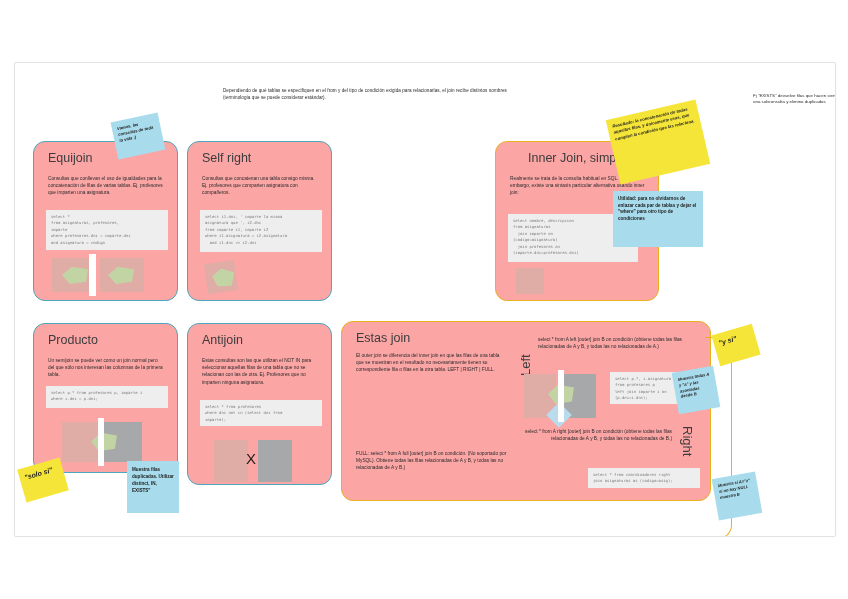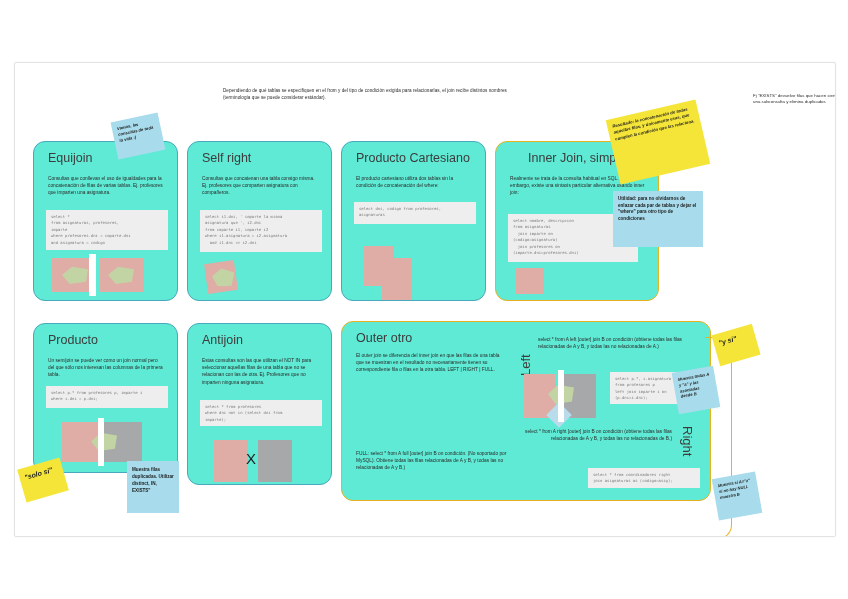--- a/index.html
+++ b/index.html
@@ -23,21 +23,21 @@
     position:absolute;left:208px;top:24px;width:300px;
     font-size:4.6px;line-height:7px;color:#2b2b2b;letter-spacing:.05px;
   }
   .topright-note{
     position:absolute;left:738px;top:30px;width:92px;
     font-size:4.4px;line-height:6.4px;color:#2b2b2b;
   }
   
   .card{
     position:absolute;border:1.6px solid #4aa8bd;border-radius:12px;
-    background:#5eead4;box-sizing:border-box;
+    background:#fca5a5;box-sizing:border-box;
   }
   .card.orange{border-color:#e8b21e;}
   .card-title{
     position:absolute;left:14px;top:9px;
     font-size:12.5px;color:#3c3c3c;font-weight:400;
   }
   .card-title.centered{left:0;width:100%;text-align:center;}
   .card-body{
     position:absolute;left:14px;right:12px;
     font-size:4.8px;line-height:7.2px;color:#2b2b2b;
@@ -111,28 +111,20 @@
     <div class="card-body" style="top:33px;">Consultas que concatenan una tabla consigo misma. Ej. profesores que comparten asignatura con compañeros.</div>
     <div class="code" style="left:12px;top:68px;width:122px;height:42px;">select i1.dni, ' imparte la misma
 asignatura que ', i2.dni
 from imparte i1, imparte i2
 where i1.asignatura = i2.asignatura
   and i1.dni &lt;&gt; i2.dni</div>
     <div class="shape rect-pink" style="left:18px;top:120px;width:30px;height:30px;transform:rotate(-8deg);"></div>
     <div class="shape green penta" style="left:24px;top:126px;width:22px;height:19px;transform:rotate(6deg);"></div>
   </div>
 
-  <div class="card" style="left:326px;top:78px;width:145px;height:160px;">
-    <div class="card-title">Producto Cartesiano</div>
-    <div class="card-body" style="top:33px;">El producto cartesiano utiliza dos tablas sin la condición de concatenación del where:</div>
-    <div class="code" style="left:12px;top:60px;width:122px;height:22px;">select dni, codigo from profesores,
-asignaturas</div>
-    <div class="shape rect-pink" style="left:22px;top:104px;width:30px;height:40px;"></div>
-    <div class="shape rect-pink" style="left:40px;top:116px;width:30px;height:42px;"></div>
-  </div>
 
   <div class="card orange" style="left:480px;top:78px;width:164px;height:160px;">
     <div class="card-title centered">Inner Join, simple</div>
     <div class="card-body" style="top:33px;">Realmente se trata de la consulta habitual en SQL. Sin embargo, existe una sintaxis particular alternativa usando inner join:</div>
     <div class="code" style="left:12px;top:72px;width:130px;height:48px;">select nombre, descripcion
 from asignaturas
   join imparte on
 (codigo=asignatura)
   join profesores on
 (imparte.dni=profesores.dni)</div>
@@ -161,21 +153,21 @@
     <div class="card-body" style="top:33px;">Estas consultas son las que utilizan el NOT IN para seleccionar aquellas filas de una tabla que no se relacionan con las de otra. Ej. Profesores que no imparten ninguna asignatura.</div>
     <div class="code" style="left:12px;top:76px;width:122px;height:26px;">select * from profesores
 where dni not in (select dni from
 imparte);</div>
     <div class="shape rect-pink" style="left:26px;top:116px;width:34px;height:42px;"></div>
     <div class="shape rect-gray" style="left:70px;top:116px;width:34px;height:42px;"></div>
     <div class="x-mark" style="left:58px;top:126px;">X</div>
   </div>
 
   <div class="card orange" style="left:326px;top:258px;width:370px;height:180px;">
-    <div class="card-title">Outer otro</div>
+    <div class="card-title">Estas join</div>
     <div class="card-body" style="top:30px;width:150px;right:auto;">El outer join se diferencia del inner join en que las filas de una tabla que se muestran en el resultado no necesariamente tienen su correspondiente fila o filas en la otra tabla. LEFT | RIGHT | FULL.</div>
     <div class="card-body" style="top:128px;width:155px;right:auto;">FULL: select * from A full [outer] join B on condición. (No soportado por MySQL). Obtiene todas las filas relacionadas de A y B, y todas las no relacionadas de A y B.)</div>
 
     <div class="vlabel left" style="left:176px;top:12px;height:42px;">Left</div>
     <div class="card-body" style="left:196px;top:14px;width:160px;right:auto;">select * from A left [outer] join B on condición (obtiene todas las filas relacionadas de A y B, y todas las no relacionadas de A.)</div>
     <div class="code" style="left:268px;top:50px;width:86px;height:32px;">select p.*, i.asignatura
 from profesores p
 left join imparte i on
 (p.dni=i.dni);</div>
 

